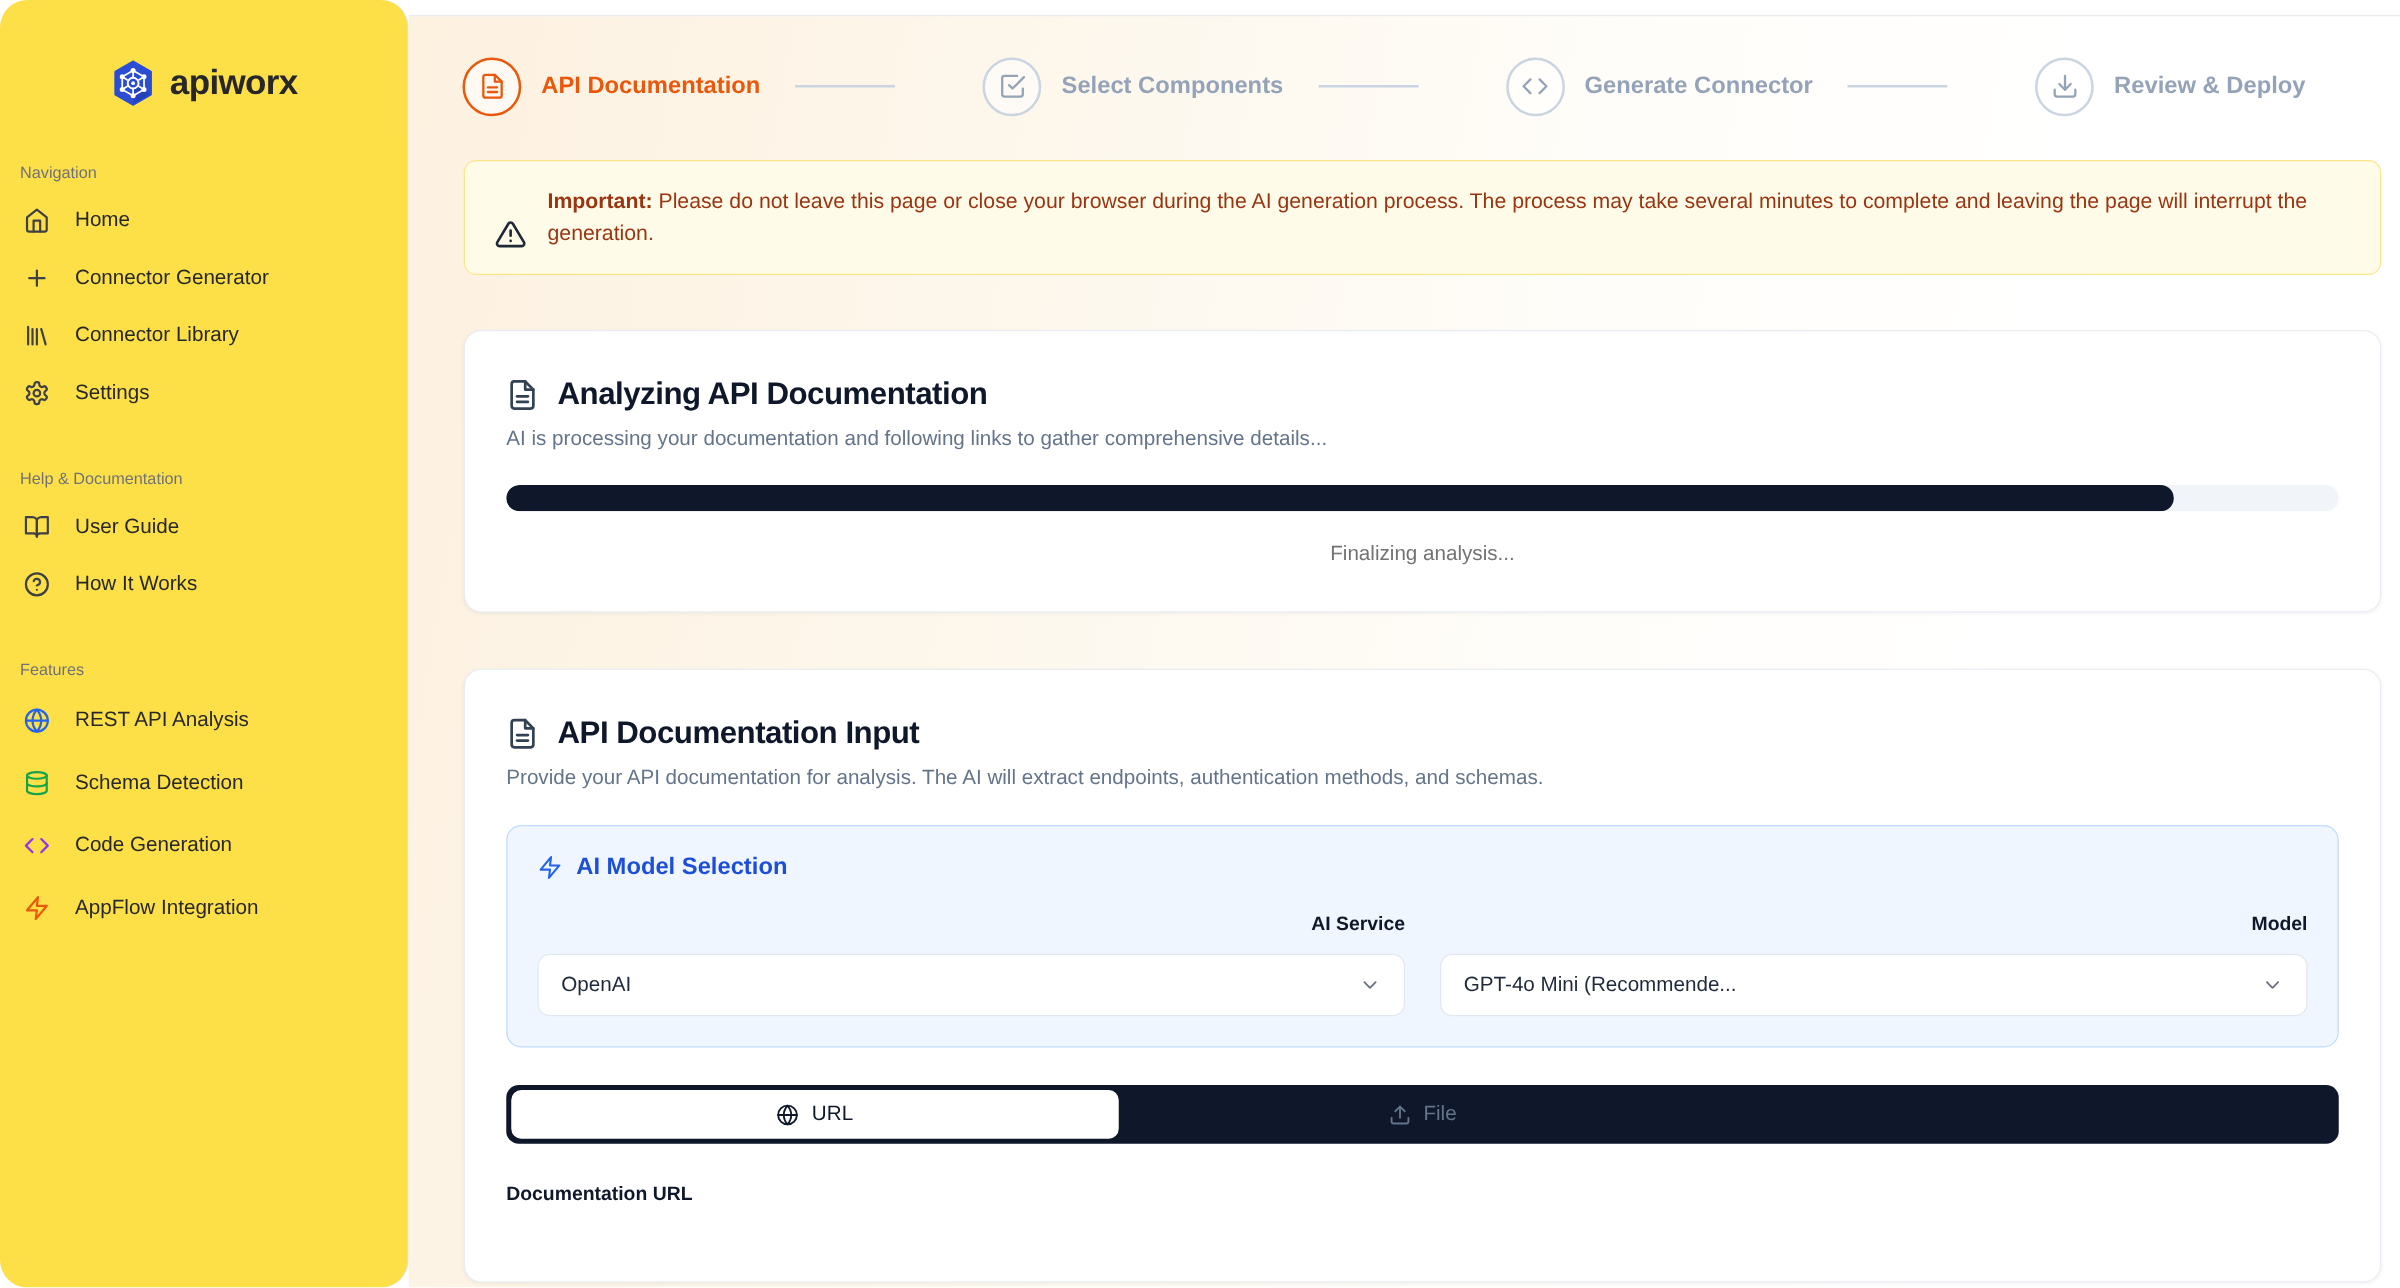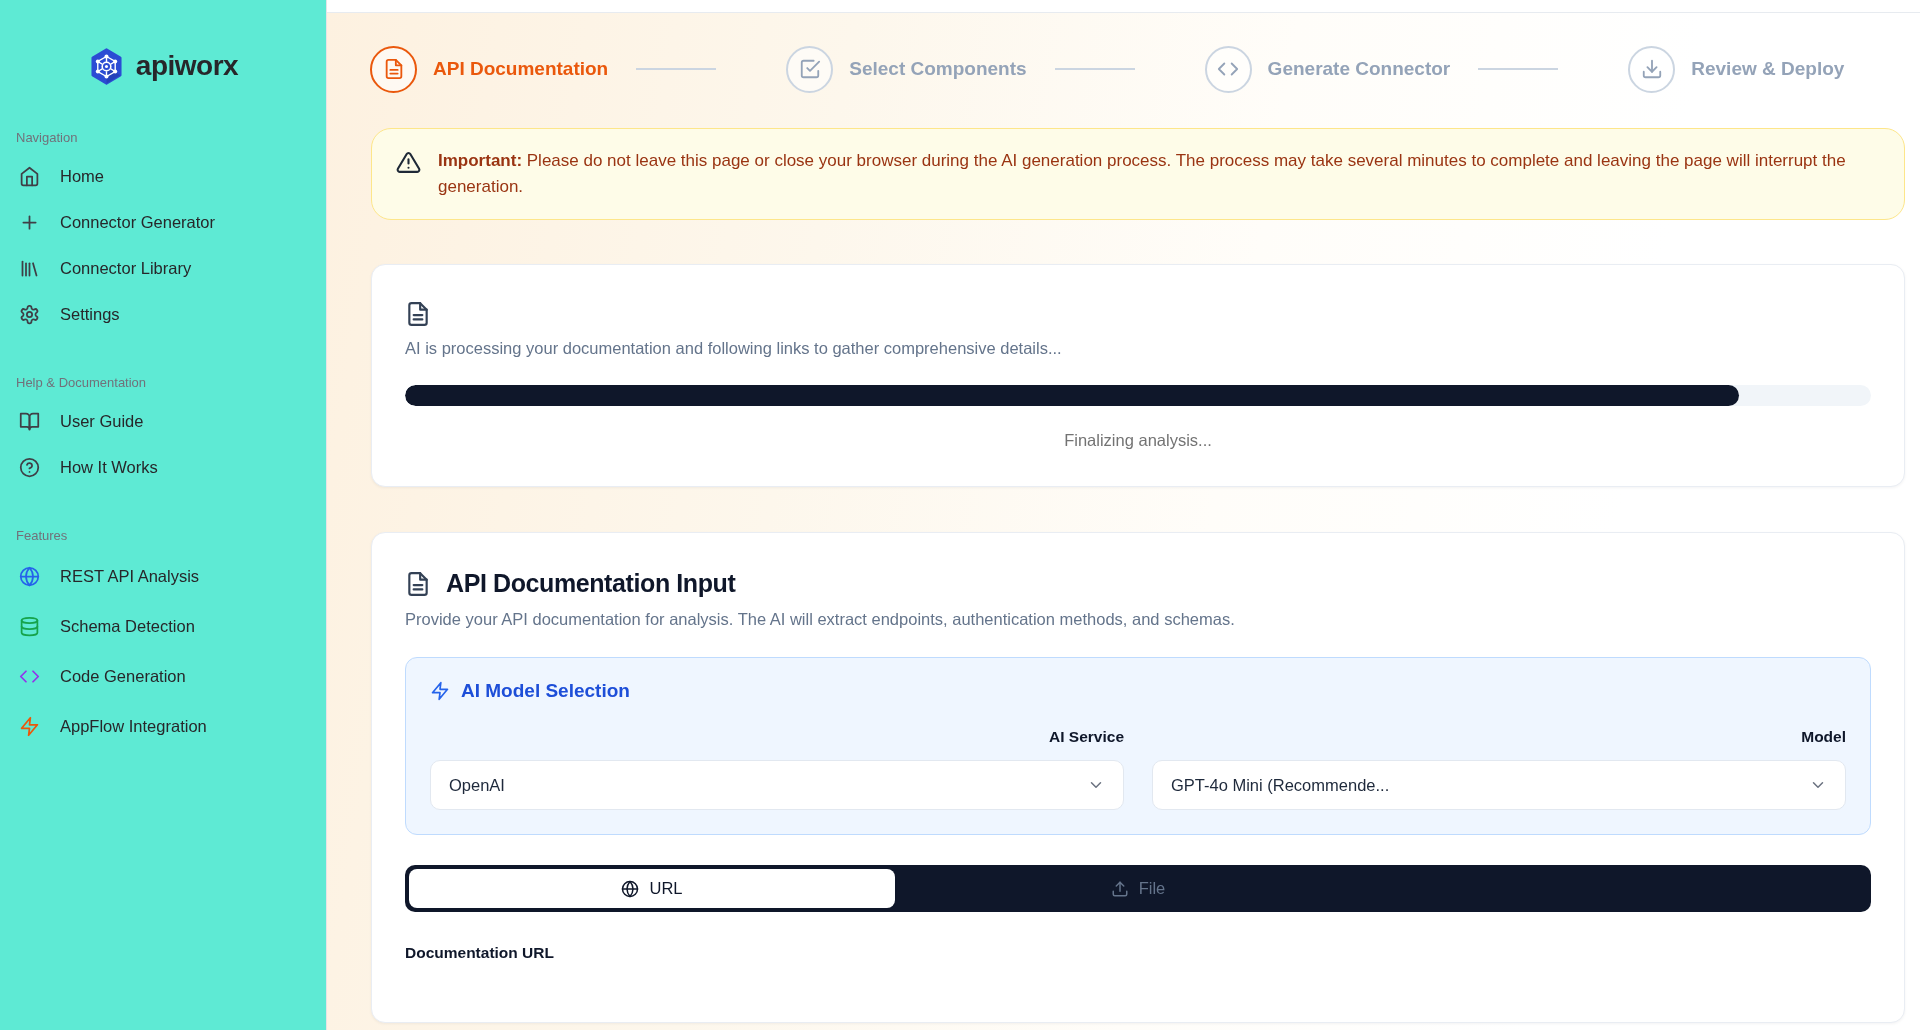--- a/index.html
+++ b/index.html
@@ -7,23 +7,24 @@
   body {
     font-family: "Liberation Sans", "DejaVu Sans", sans-serif;
     color: #0f172a;
     display: flex;
     background: #ffffff;
   }
 
   
   .sidebar {
     width: 327px; min-width: 327px; height: 100%;
-    background: #5eead4;
+    background: #fde047;
     border-right: 1px solid #e4e4e7;
     padding: 40px 0 16px 0;
+    border-radius: 22px;
   }
   .brand { display: flex; align-items: center; justify-content: center; gap: 11px; height: 52px; }
   .brand-text { font-size: 28px; font-weight: 700; color: #27272a; letter-spacing: -0.5px; }
   .side-section-label {
     font-size: 13px; color: #71717a; font-weight: 500;
     padding: 0 16px; margin: 0 0 8px 0;
   }
   .side-group { margin-top: 38px; }
   .side-item {
     display: flex; align-items: center; gap: 20px;
@@ -57,22 +58,22 @@
   .step-label { font-size: 19px; font-weight: 600; color: #94a3b8; }
   .step.active .step-circle { border-color: #ea580c; color: #ea580c; }
   .step.active .step-label { color: #ea580c; font-weight: 700; }
   .step-line { width: 80px; height: 2px; background: #cbd5e1; margin: 0 70px 0 28px; flex: none; }
 
   
   .content { padding: 3px 15px 0 44px; }
 
   
   .warning {
-    background: #fefce8; border: 1.5px solid #fde68a; border-radius: 20px;
-    padding: 19px 24px; display: flex; gap: 17px; align-items: flex-start;
+    background: #fefce8; border: 1.5px solid #fde68a; border-radius: 10px;
+    padding: 19px 24px; display: flex; gap: 17px; align-items: flex-end;
   }
   .warning .ic { color: #1f2937; margin-top: 2px; }
   .warning-text { font-size: 17px; line-height: 26px; color: #9a3412; }
   .warning-text b { font-weight: 700; }
 
   
   .card {
     background: #ffffff; border: 1px solid #e9edf3; border-radius: 14px;
     box-shadow: 0 1px 3px rgba(15, 23, 42, 0.05);
     padding: 36px 33px;
@@ -335,20 +336,21 @@
     <section class="card analysis-card">
       <div class="card-title-row">
         <span class="ic">
           <svg width="26" height="26" viewBox="0 0 24 24" fill="none" stroke="currentColor" stroke-width="2" stroke-linecap="round" stroke-linejoin="round">
               <path d="M14 2H6a2 2 0 0 0-2 2v16a2 2 0 0 0 2 2h12a2 2 0 0 0 2-2V8z"></path>
               <polyline points="14 2 14 8 20 8"></polyline>
               <line x1="16" y1="13" x2="8" y2="13"></line>
               <line x1="16" y1="17" x2="8" y2="17"></line>
             </svg>
         </span>
+        <h2 class="card-title">Analyzing API Documentation</h2>
       </div>
       <p class="card-subtitle">AI is processing your documentation and following links to gather comprehensive details...</p>
       <div class="progress-track">
         <div class="progress-fill" style="width: 91%;"></div>
       </div>
       <div class="progress-status">Finalizing analysis...</div>
     </section>
 
     <section class="card input-card">
       <div class="card-title-row">

